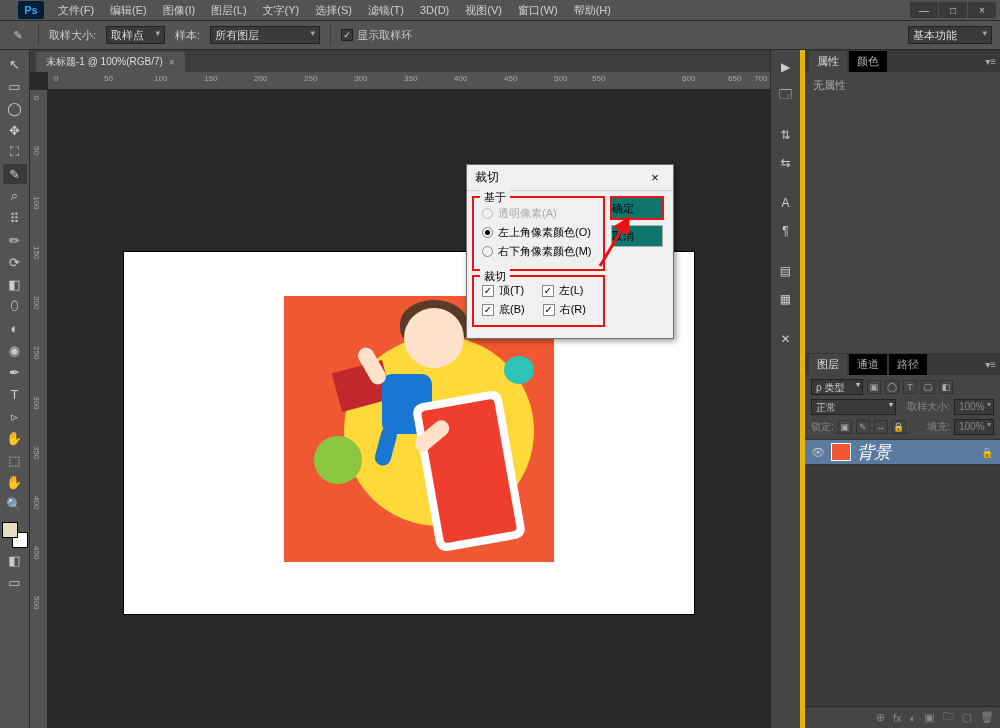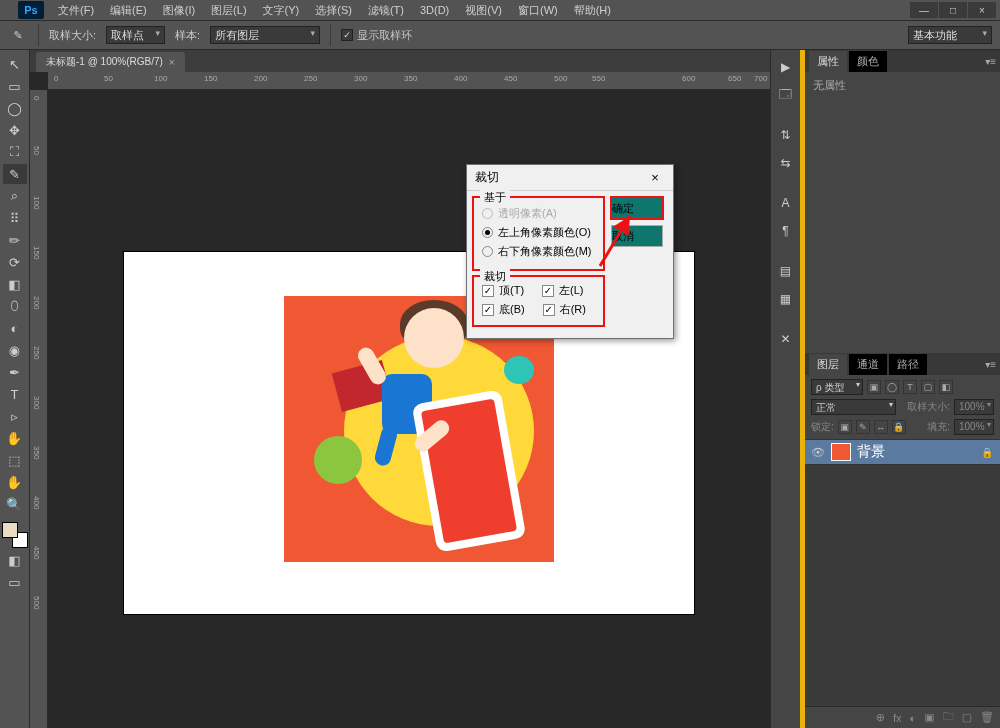--- a/index.html
+++ b/index.html
@@ -72,21 +72,21 @@
 .panel-body { flex-shrink: 0; padding: 6px 8px; font-size: 11px; color: #aaa; }
 .panel-gap { flex: 1; }
 .layers-opts { display: flex; flex-direction: column; gap: 4px; padding: 4px 6px; font-size: 10px; }
 .layers-row { display: flex; align-items: center; gap: 4px; }
 .minisel { background: #3a3a3a; border: 1px solid #222; color: #ccc; padding: 1px 14px 1px 4px; font-size: 10px; height: 16px; position: relative; }
 .minisel::after { content: "▾"; position: absolute; right: 2px; top: 0; font-size: 8px; }
 .mini-icon { width: 14px; height: 14px; border: 1px solid #333; display: flex; align-items: center; justify-content: center; font-size: 9px; color: #aaa; }
 .layer-row { display: flex; align-items: center; background: #5a7aa0; height: 26px; padding: 0 6px; gap: 6px; border-top: 1px solid #333; border-bottom: 1px solid #333; }
 .layer-row .eye { width: 14px; text-align: center; }
 .layer-thumb { width: 20px; height: 18px; background: #ef5833; border: 1px solid #fff; }
-.layer-name { font-size: 14px; color: #fff; }
+.layer-name { font-size: 17px; color: #fff; font-style: italic; }
 .layer-lock { margin-left: auto; font-size: 10px; }
 .layers-empty { flex: 1; background: #3a3a3a; }
 .layers-foot { height: 22px; background: #454545; border-top: 1px solid #2a2a2a; display: flex; align-items: center; justify-content: flex-end; gap: 8px; padding: 0 6px; font-size: 11px; color: #888; }
 
 
 .dialog { position: absolute; left: 466px; top: 164px; width: 208px; background: #f0f0f0; border: 1px solid #707070; box-shadow: 2px 2px 6px rgba(0,0,0,.4); font-size: 12px; color: #000; }
 .dlg-title { height: 26px; display: flex; align-items: center; padding: 0 8px; font-size: 12px; font-weight: normal; border-bottom: 1px solid #d0d0d0; }
 .dlg-close { margin-left: auto; width: 20px; text-align: center; font-size: 13px; cursor: default; }
 .dlg-body { display: flex; padding: 6px; gap: 7px; }
 .dlg-left { flex: 1; }

